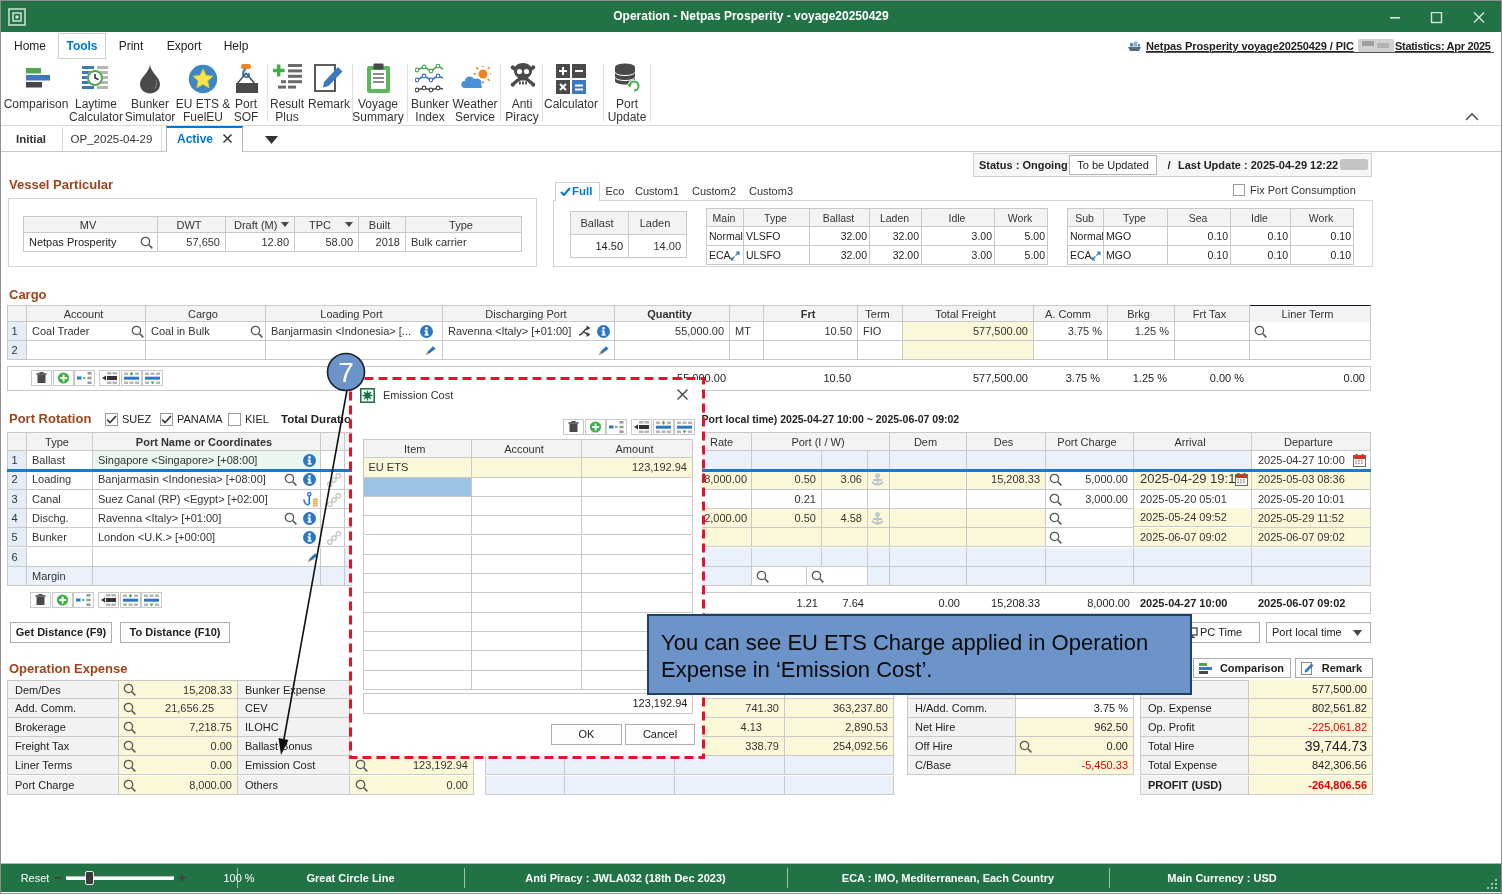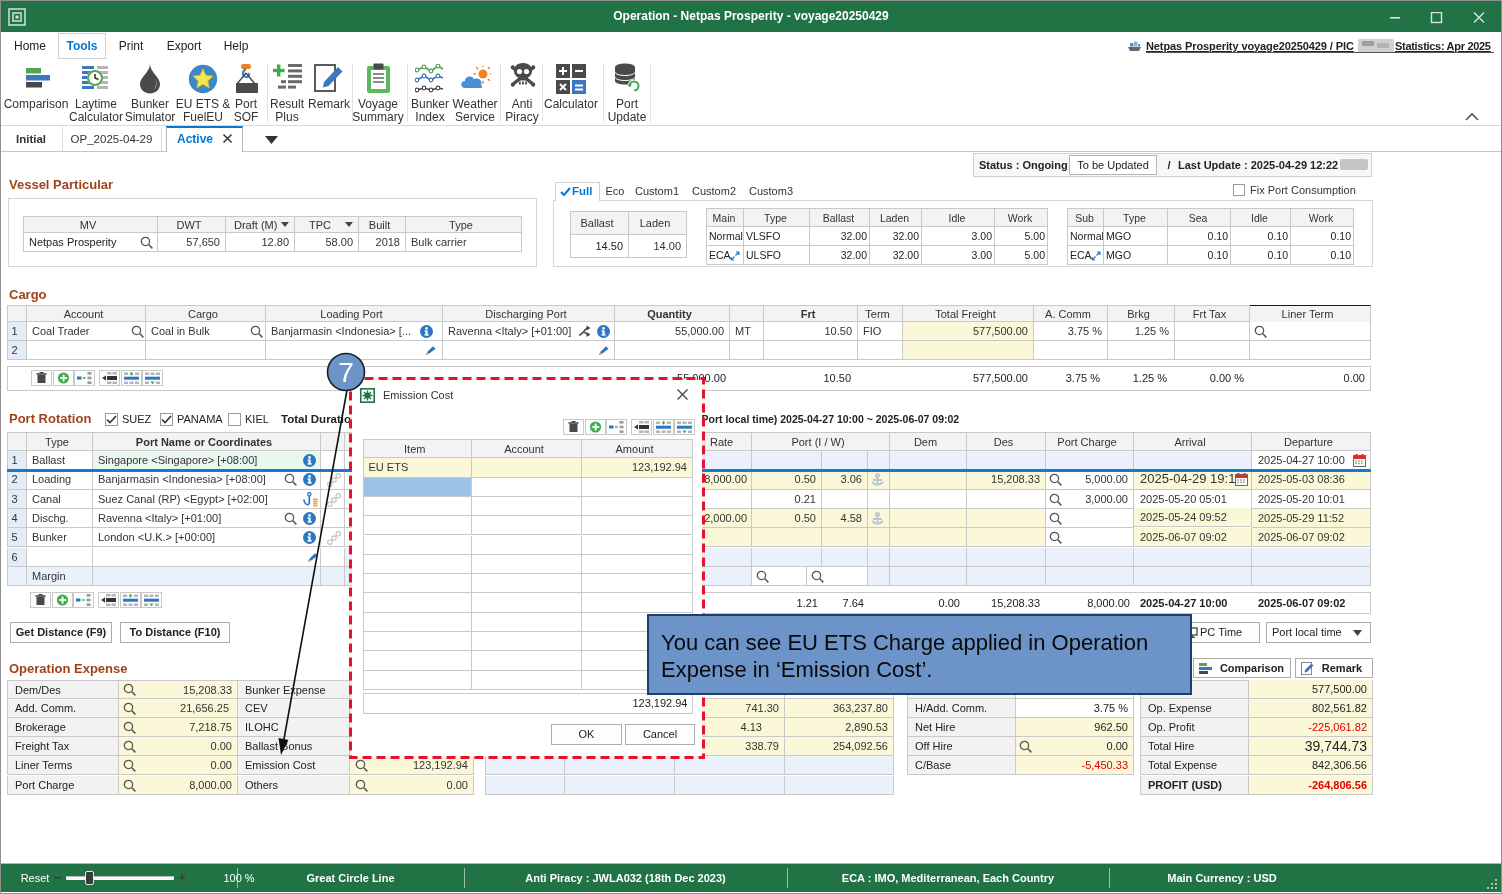--- a/index.html
+++ b/index.html
@@ -761,21 +761,21 @@
 <div style="position:absolute;left:9px;top:662px;width:160px;height:14px;font-size:13px;font-weight:700;color:#a0431b;text-align:left;line-height:14px;white-space:nowrap;overflow:hidden;box-sizing:border-box;">Operation Expense</div>
 <div style="position:absolute;left:7px;top:679.5px;width:112px;height:19.2px;background:#f2f2f2;border-right:1px solid #c9c9c9;border-bottom:1px solid #c9c9c9;border-left:1px solid #c9c9c9;border-top:1px solid #c9c9c9;box-sizing:border-box;font-size:11px;font-weight:400;color:#222;text-align:left;line-height:18.2px;white-space:nowrap;overflow:hidden;padding-left:7px;">Dem/Des</div>
 <div style="position:absolute;left:119px;top:679.5px;width:119px;height:19.2px;background:#fbf8d9;border-right:1px solid #c9c9c9;border-bottom:1px solid #c9c9c9;border-top:1px solid #c9c9c9;box-sizing:border-box;font-size:11px;font-weight:400;color:#333;text-align:right;line-height:18.2px;white-space:nowrap;overflow:hidden;padding-right:5px;">15,208.33</div>
 <svg style="position:absolute;left:123px;top:682.5px;" width="13" height="13" viewBox="0 0 13 13">
     <circle cx="5.46" cy="5.46" r="4.16" fill="none" stroke="#555" stroke-width="1.3"></circle>
     <line x1="8.58" y1="8.58" x2="12.35" y2="12.35" stroke="#555" stroke-width="1.5"></line>
   </svg>
 <div style="position:absolute;left:238px;top:679.5px;width:112px;height:19.2px;background:#f2f2f2;border-right:1px solid #c9c9c9;border-bottom:1px solid #c9c9c9;border-top:1px solid #c9c9c9;box-sizing:border-box;font-size:11px;font-weight:400;color:#222;text-align:left;line-height:18.2px;white-space:nowrap;overflow:hidden;padding-left:7px;">Bunker Expense</div>
 <div style="position:absolute;left:350px;top:679.5px;width:124px;height:19.2px;background:#fbf8d9;border-right:1px solid #c9c9c9;border-bottom:1px solid #c9c9c9;border-top:1px solid #c9c9c9;box-sizing:border-box;font-size:11px;font-weight:400;color:#333;text-align:right;line-height:18.2px;white-space:nowrap;overflow:hidden;padding-right:5px;"></div>
 <div style="position:absolute;left:7px;top:698.7px;width:112px;height:19.2px;background:#f2f2f2;border-right:1px solid #c9c9c9;border-bottom:1px solid #c9c9c9;border-left:1px solid #c9c9c9;box-sizing:border-box;font-size:11px;font-weight:400;color:#222;text-align:left;line-height:18.2px;white-space:nowrap;overflow:hidden;padding-left:7px;">Add. Comm.</div>
-<div style="position:absolute;left:119px;top:698.7px;width:119px;height:19.2px;background:#fbf8d9;border-right:1px solid #c9c9c9;border-bottom:1px solid #c9c9c9;box-sizing:border-box;font-size:11px;font-weight:400;color:#333;text-align:right;line-height:18.2px;white-space:nowrap;overflow:hidden;padding-right:8px;">21,656.25</div>
+<div style="position:absolute;left:119px;top:698.7px;width:119px;height:19.2px;background:#fbf8d9;border-right:1px solid #c9c9c9;border-bottom:1px solid #c9c9c9;box-sizing:border-box;font-size:11px;font-weight:400;color:#333;text-align:right;line-height:18.2px;white-space:nowrap;overflow:hidden;padding-right:23px;">21,656.25</div>
 <svg style="position:absolute;left:123px;top:701.7px;" width="13" height="13" viewBox="0 0 13 13">
     <circle cx="5.46" cy="5.46" r="4.16" fill="none" stroke="#555" stroke-width="1.3"></circle>
     <line x1="8.58" y1="8.58" x2="12.35" y2="12.35" stroke="#555" stroke-width="1.5"></line>
   </svg>
 <div style="position:absolute;left:238px;top:698.7px;width:112px;height:19.2px;background:#f2f2f2;border-right:1px solid #c9c9c9;border-bottom:1px solid #c9c9c9;box-sizing:border-box;font-size:11px;font-weight:400;color:#222;text-align:left;line-height:18.2px;white-space:nowrap;overflow:hidden;padding-left:7px;">CEV</div>
 <div style="position:absolute;left:350px;top:698.7px;width:124px;height:19.2px;background:#fbf8d9;border-right:1px solid #c9c9c9;border-bottom:1px solid #c9c9c9;box-sizing:border-box;font-size:11px;font-weight:400;color:#333;text-align:right;line-height:18.2px;white-space:nowrap;overflow:hidden;padding-right:5px;"></div>
 <div style="position:absolute;left:7px;top:717.9px;width:112px;height:19.2px;background:#f2f2f2;border-right:1px solid #c9c9c9;border-bottom:1px solid #c9c9c9;border-left:1px solid #c9c9c9;box-sizing:border-box;font-size:11px;font-weight:400;color:#222;text-align:left;line-height:18.2px;white-space:nowrap;overflow:hidden;padding-left:7px;">Brokerage</div>
 <div style="position:absolute;left:119px;top:717.9px;width:119px;height:19.2px;background:#fbf8d9;border-right:1px solid #c9c9c9;border-bottom:1px solid #c9c9c9;box-sizing:border-box;font-size:11px;font-weight:400;color:#333;text-align:right;line-height:18.2px;white-space:nowrap;overflow:hidden;padding-right:5px;">7,218.75</div>
 <svg style="position:absolute;left:123px;top:720.9px;" width="13" height="13" viewBox="0 0 13 13">
     <circle cx="5.46" cy="5.46" r="4.16" fill="none" stroke="#555" stroke-width="1.3"></circle>

